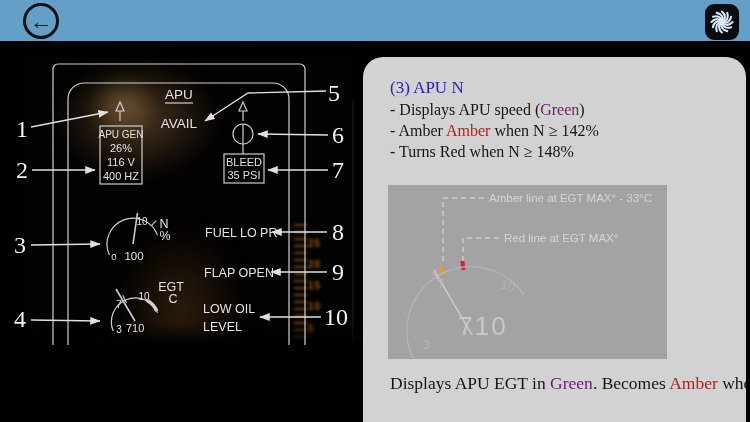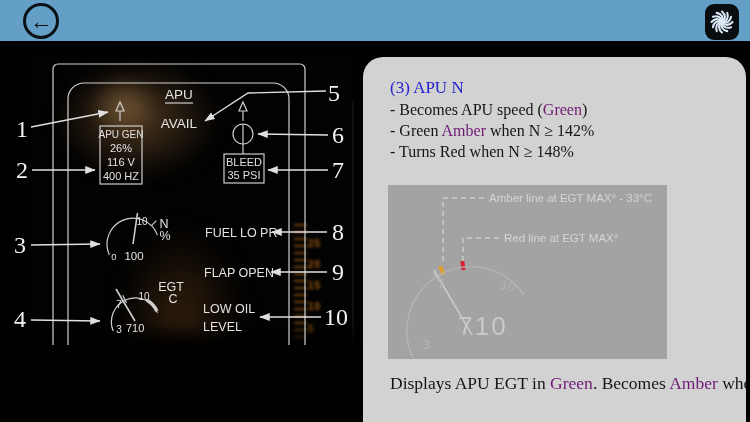--- a/index.html
+++ b/index.html
@@ -27,21 +27,21 @@
      linear-gradient(to left,#000 0,rgba(0,0,0,0) 30px),
      linear-gradient(to bottom,#000 0,rgba(0,0,0,0) 24px),
      linear-gradient(to top,#000 0,rgba(0,0,0,0) 22px);}
   .ecam-svg{position:absolute;left:0;top:0;width:375px;height:381px;}
 
   
   .panel{position:absolute;left:363px;top:57px;width:383px;height:408px;background:#d2d2d2;border-radius:20px;overflow:hidden;font-family:"Liberation Serif",serif;color:#151515;text-align:right;}
   .panel .h-blue{position:absolute;left:27px;color:#2222cc;font-size:17px;white-space:nowrap;}
   .panel .bullet{position:absolute;left:27px;font-size:16px;white-space:nowrap;}
   .hl-green{color:#701a75;}
-  .hl-red{color:#701a75;margin-top:28px;}
+  .hl-red{color:#b91c1c;margin-top:28px;}
   .figure{position:absolute;left:25px;top:128px;width:279px;height:174px;background:#a3a3a3;}
   .caption{position:absolute;left:27px;top:316px;font-size:17.5px;white-space:nowrap;}
 </style>
 </head>
 <body>
 
 <div class="stage">
 
   <div class="topbar">
     <div class="back-btn">
@@ -171,22 +171,22 @@
         <text x="338" y="137">7</text>
         <text x="338" y="199">8</text>
         <text x="338" y="239">9</text>
         <text x="336" y="284">10</text>
       </g>
     </svg>
   </div>
 
   <div class="panel">
     <div class="h-blue" style="top:21px">(3) APU N</div>
-    <div class="bullet" style="top:44px"><span>- Becomes APU speed (</span><span class="hl-green">Green</span><span>)</span></div>
-    <div class="bullet" style="top:65px"><span>- Green </span><span class="hl-red">Amber</span><span> when N ≥ 142%</span></div>
+    <div class="bullet" style="top:44px"><span>- Displays APU speed (</span><span class="hl-green">Green</span><span>)</span></div>
+    <div class="bullet" style="top:65px"><span>- Amber </span><span class="hl-red">Amber</span><span> when N ≥ 142%</span></div>
     <div class="bullet" style="top:86px">- Turns Red when N ≥ 148%</div>
 
     <div class="figure">
       <svg width="279" height="174" viewBox="0 0 279 174">
         <g stroke="#cfcfcf" stroke-width="1.4" fill="none" stroke-dasharray="5,4">
           <path d="M96,13 L55,13 L55,79"></path>
           <path d="M111,53 L75,53 L75,76"></path>
         </g>
         <g fill="#d5d5d5" font-family="Liberation Sans, sans-serif" font-size="11.5">
           <text x="101" y="17">Amber line at EGT MAX° - 33°C</text>

